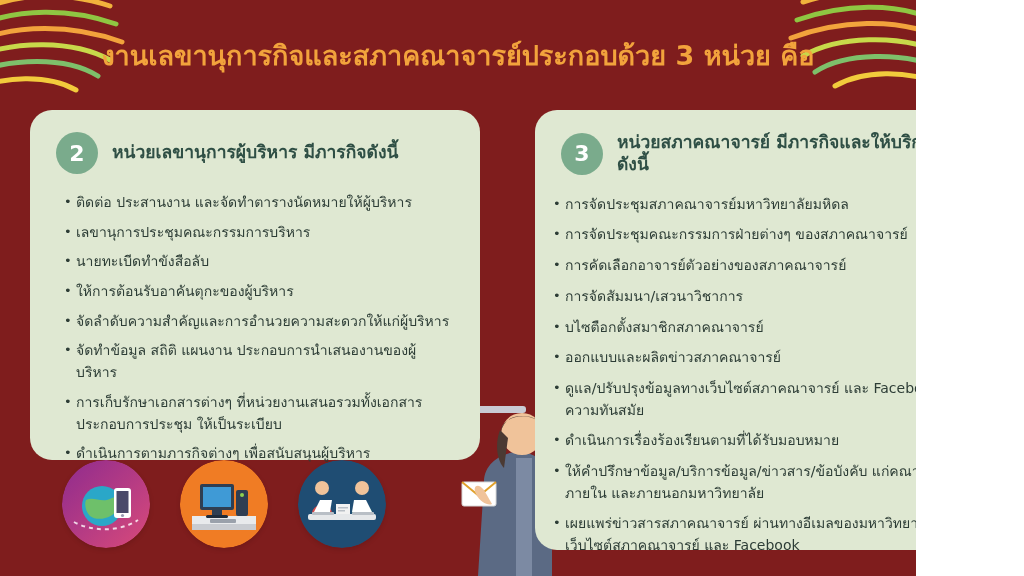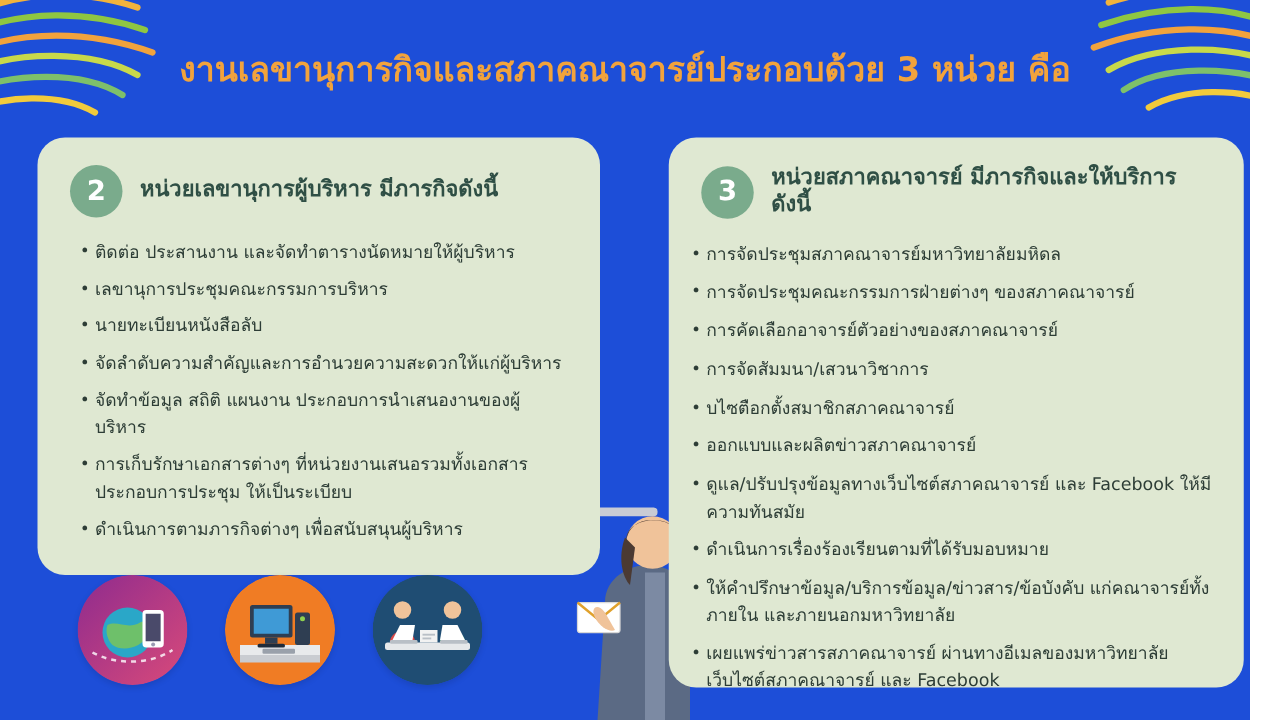--- a/index.html
+++ b/index.html
@@ -3,22 +3,22 @@
 <meta charset="utf-8">
 <style>
   * { box-sizing: border-box; margin: 0; padding: 0; }
   html, body {
     width: 1024px; height: 576px;
     overflow: hidden;
     font-family: "DejaVu Sans", "Liberation Sans", sans-serif;
   }
   .slide {
     position: relative;
-    width: 1000px; height: 576px;
-    background: #1d4ed8;
+    width: 916px; height: 576px;
+    background: #7f1d1d;
     overflow: hidden;
   }
   
   .corner {
     position: absolute;
     pointer-events: none;
   }
   .corner-tl { top: -6px; left: -10px; }
   .corner-tr { top: -10px; right: -4px; }
 
@@ -166,21 +166,22 @@
   </svg>
 
   <div class="card card-left">
     <div class="card-head">
       <div class="badge">2</div>
       <div class="card-title">หน่วยเลขานุการผู้บริหาร มีภารกิจดังนี้</div>
     </div>
     <ul class="bullets">
       <li>ติดต่อ ประสานงาน และจัดทำตารางนัดหมายให้ผู้บริหาร</li>
       <li>เลขานุการประชุมคณะกรรมการบริหาร</li>
-      <li>นายทะเบียนหนังสือลับ</li>
+      <li>นายทะเบีดทำขังสือลับ</li>
+      <li>ให้การต้อนรับอาคันตุกะของผู้บริหาร</li>
       <li>จัดลำดับความสำคัญและการอำนวยความสะดวกให้แก่ผู้บริหาร</li>
       <li>จัดทำข้อมูล สถิติ แผนงาน  ประกอบการนำเสนองานของผู้บริหาร</li>
       <li>การเก็บรักษาเอกสารต่างๆ ที่หน่วยงานเสนอรวมทั้งเอกสารประกอบการประชุม ให้เป็นระเบียบ</li>
       <li>ดำเนินการตามภารกิจต่างๆ เพื่อสนับสนุนผู้บริหาร</li>
     </ul>
   </div>
 
   <div class="card card-right">
     <div class="card-head">
       <div class="badge">3</div>

